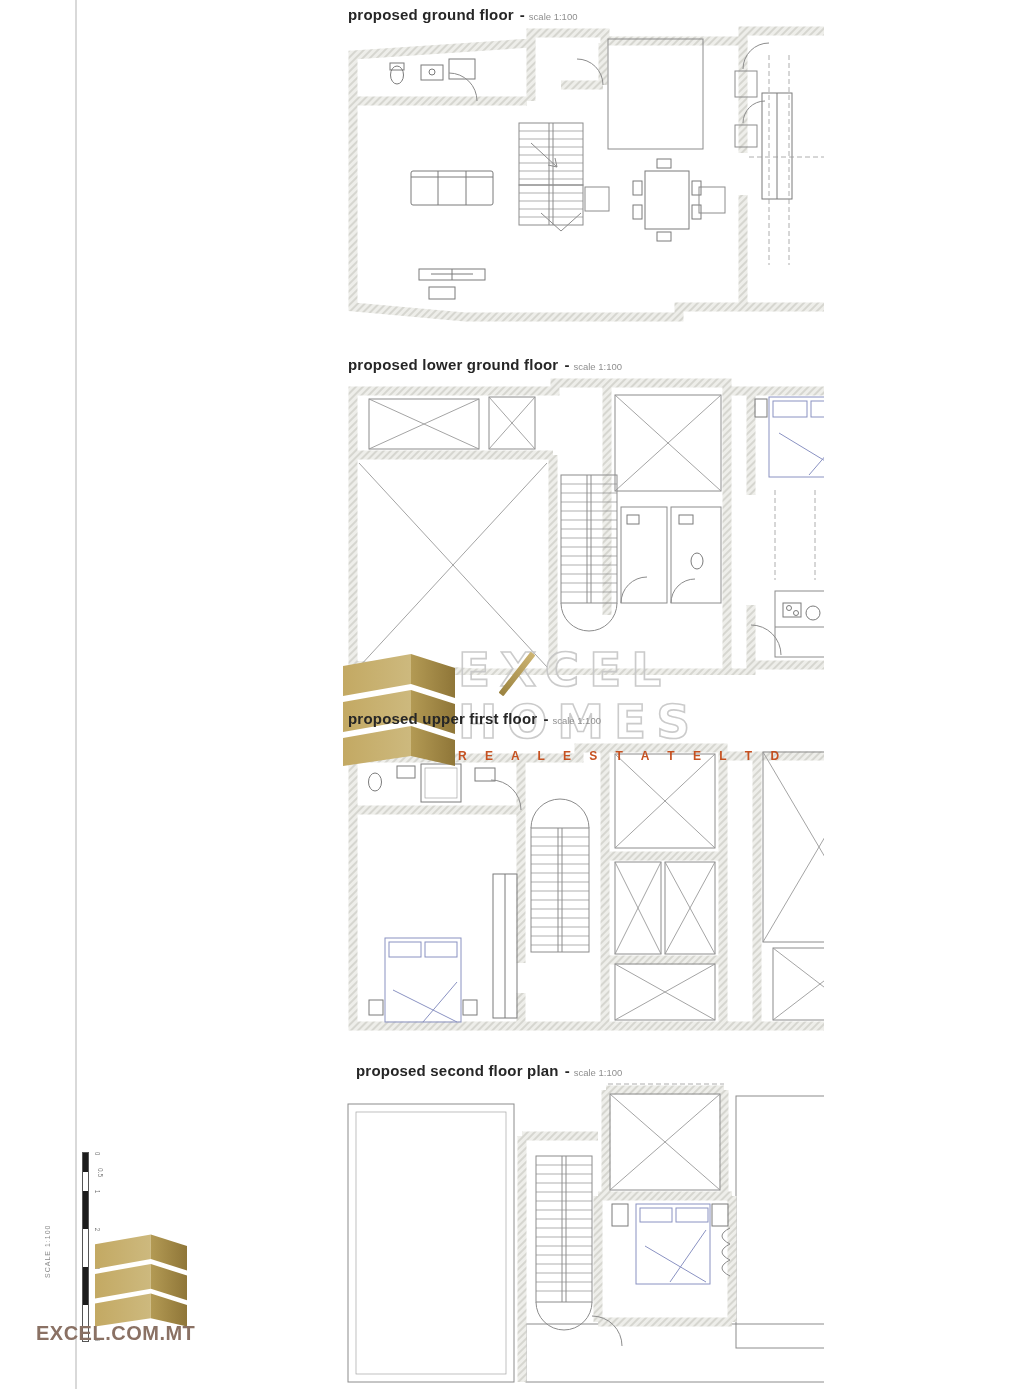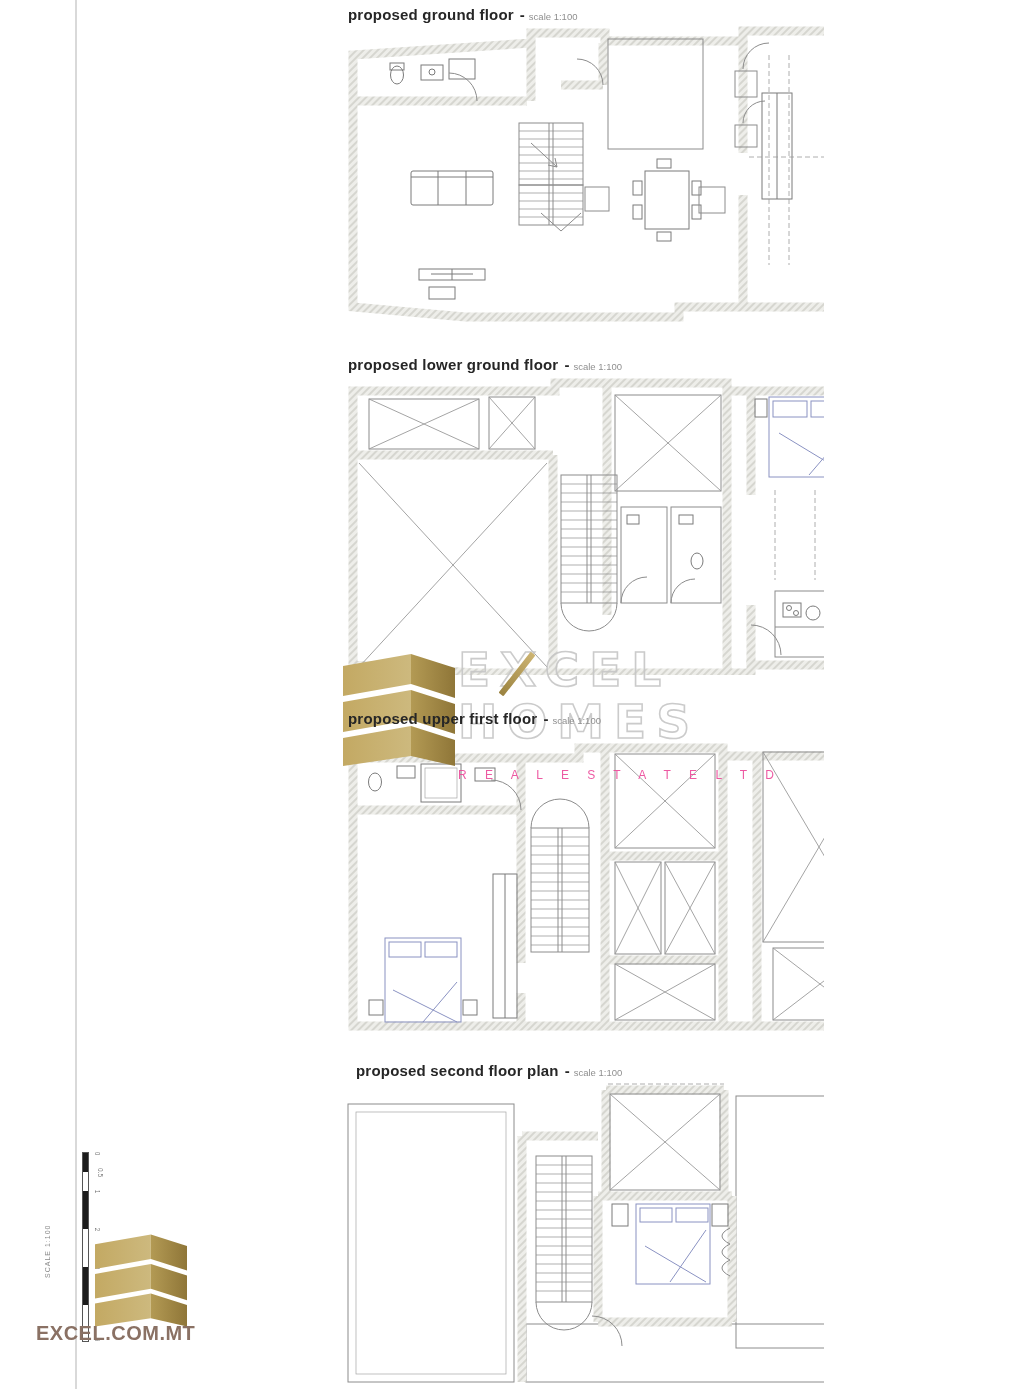--- a/index.html
+++ b/index.html
@@ -23,21 +23,21 @@
   .plan-svg .x{stroke:#9a9a9a;stroke-width:.9;fill:none;}
   .plan-svg .d{fill:none;stroke:#9a9a9a;stroke-width:.8;stroke-dasharray:5 3;}
   .plan-svg .w{fill:none;stroke-width:9;}
   .plan-svg .bed{fill:none;stroke:#8a92c2;stroke-width:1;}
 
   
   .wm-logo{position:absolute;left:343px;top:648px;z-index:3;}
   .wm-text{position:absolute;left:458px;top:644px;z-index:3;opacity:.9;}
   .wm-word{display:block;font-family:"DejaVu Sans",sans-serif;font-weight:700;font-size:47px;
            line-height:52px;letter-spacing:10px;color:transparent;-webkit-text-stroke:1.6px #c6c6c6;}
-  .wm-tag{display:block;margin-top:20px;font-size:12px;letter-spacing:7.5px;color:#ec4899;font-weight:400;}
+  .wm-tag{display:block;margin-top:1px;font-size:12px;letter-spacing:7.5px;color:#c2410c;font-weight:700;}
   .wm-gold-x{position:absolute;left:514px;top:648px;width:6px;height:52px;z-index:4;
              transform:rotate(38deg);background:linear-gradient(180deg,#cdb472,#9b8340);border-radius:1px;}
 
   
   .scalebar{position:absolute;left:82px;top:1152px;width:7px;height:190px;border:1px solid #555;
             box-sizing:border-box;z-index:2;}
   .scalebar .seg{width:100%;}
   .sb-b{background:#1c1c1c;} .sb-w{background:#ffffff;}
   .sb-ticks{position:absolute;left:92px;top:1150px;z-index:2;}
   .sb-tick{position:absolute;left:4px;font-size:6.5px;color:#777;transform:rotate(90deg);}

